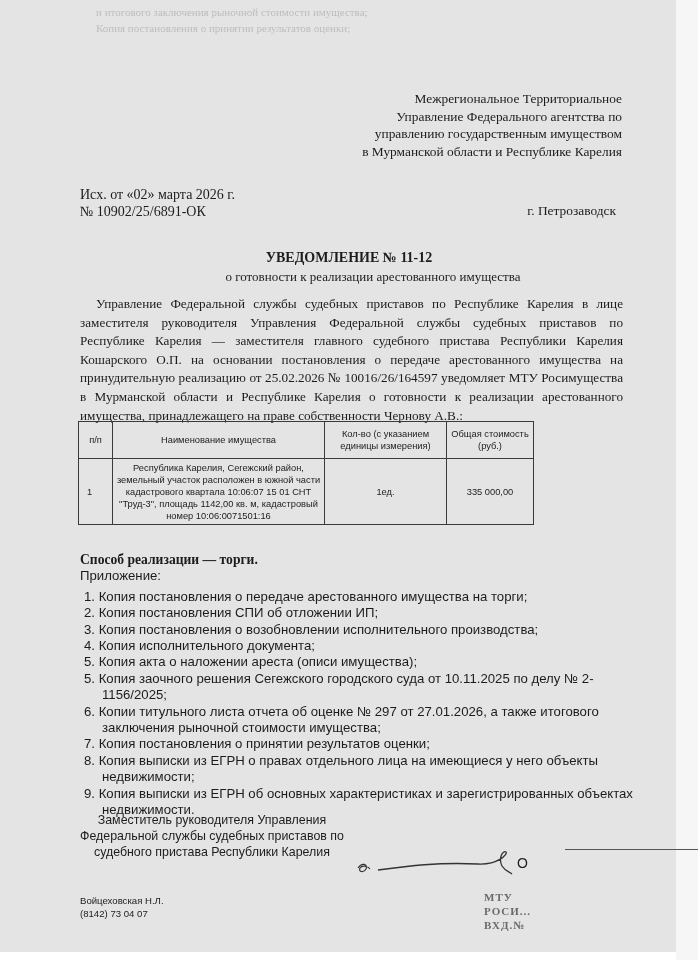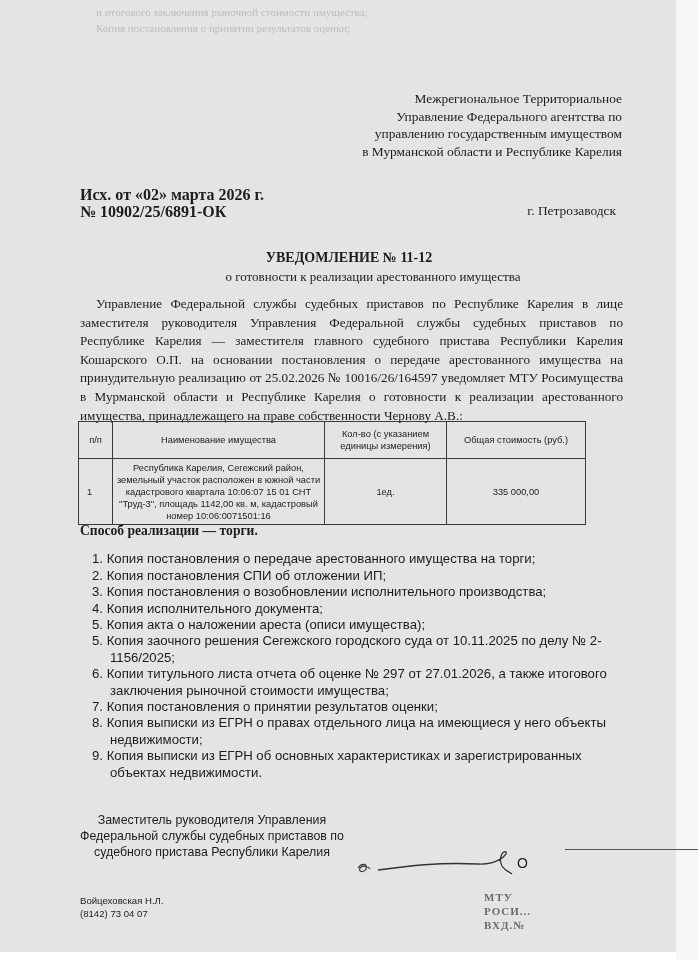--- a/index.html
+++ b/index.html
@@ -20,58 +20,58 @@
     .bleed {
       position: absolute; color: #bdbdbd; font-size: 11px; white-space: nowrap;
       font-family: "Liberation Serif", serif;
     }
     .addressee {
       position: absolute; right: 76px; top: 90px; text-align: right;
       font-family: "Liberation Serif", serif; font-size: 13.4px; line-height: 17.5px;
     }
     .outref {
       position: absolute; left: 80px; top: 186px;
-      font-family: "Liberation Serif", serif; font-size: 16px; line-height: 17px; font-weight: bold;
+      font-family: "Liberation Serif", serif; font-size: 14px; line-height: 17px;
     }
     .city {
       position: absolute; right: 82px; top: 203px;
       font-family: "Liberation Serif", serif; font-size: 13.4px;
     }
     .title {
       position: absolute; left: 0; width: 698px; top: 250px; text-align: center;
       font-family: "Liberation Serif", serif;
     }
     .title .t1 { font-weight: bold; font-size: 14px; display: block; }
     .title .t2 { font-size: 13px; display: block; margin-top: 3px; margin-left: 48px; }
     .body-text {
       position: absolute; left: 80px; width: 543px; top: 295px;
       font-family: "Liberation Serif", serif; font-size: 13.2px; line-height: 18.6px;
       text-align: justify; text-indent: 16px;
     }
     table.items {
-      position: absolute; left: 78px; top: 421px; width: 508px;
+      position: absolute; left: 78px; top: 421px; width: 456px;
       border-collapse: collapse;
       font-family: "Liberation Sans", sans-serif; font-size: 9.3px; line-height: 12px;
     }
     table.items th, table.items td {
       border: 1px solid #3a3a3a; font-weight: normal; text-align: center;
       vertical-align: middle; padding: 1px 3px;
     }
     table.items th { height: 34px; }
     table.items td { height: 63px; }
     table.items .c-num { width: 22px; }
     table.items .c-name { width: 205px; }
     table.items .c-qty { width: 115px; text-align: center; }
     table.items td.c-num { text-align: left; padding-left: 8px; }
     .after {
       position: absolute; left: 80px; top: 523px; width: 560px;
       font-family: "Liberation Sans", sans-serif; font-size: 13.2px; line-height: 16.4px;
     }
-    .after .method { font-weight: bold; font-family: "Liberation Serif", serif; font-size: 13.6px; }
-    .after ol { list-style: none; margin: 12px; padding: 0; }
+    .after .method { font-weight: bold; font-family: "Liberation Serif", serif; font-size: 13.6px; margin-top: 29px; }
+    .after ol { list-style: none; margin: 4px; padding: 0; }
     .after li { padding-left: 18px; text-indent: -18px; }
     .signer {
       position: absolute; left: 80px; top: 812px;
       font-family: "Liberation Sans", sans-serif; font-size: 12.4px; line-height: 16.2px; text-align: center;
     }
     .executor {
       position: absolute; left: 80px; top: 895px;
       font-family: "Liberation Sans", sans-serif; font-size: 9.6px; line-height: 12.5px;
     }
     .signature { position: absolute; left: 330px; top: 848px; width: 200px; height: 40px; }
@@ -132,20 +132,21 @@
       <td class="c-num">1</td>
       <td class="c-name">Республика Карелия, Сегежский район, земельный участок расположен в южной части кадастрового квартала 10:06:07 15 01 СНТ "Труд-3", площадь 1142,00 кв. м, кадастровый номер 10:06:0071501:16</td>
       <td class="c-qty">1ед.</td>
       <td class="c-cost">335 000,00</td>
     </tr>
   </tbody>
 </table>
 
 <div class="after">
   <div class="method">Способ реализации — торги.</div>
+  <div>Приложение:</div>
   <ol>
     <li>1. Копия постановления о передаче арестованного имущества на торги;</li>
     <li>2. Копия постановления СПИ об отложении ИП;</li>
     <li>3. Копия постановления о возобновлении исполнительного производства;</li>
     <li>4. Копия исполнительного документа;</li>
     <li>5. Копия акта о наложении ареста (описи имущества);</li>
     <li>5. Копия заочного решения Сегежского городского суда от 10.11.2025 по делу № 2-1156/2025;</li>
     <li>6. Копии титульного листа отчета об оценке № 297 от 27.01.2026, а также итогового заключения рыночной стоимости имущества;</li>
     <li>7. Копия постановления о принятии результатов оценки;</li>
     <li>8. Копия выписки из ЕГРН о правах отдельного лица на имеющиеся у него объекты недвижимости;</li>

